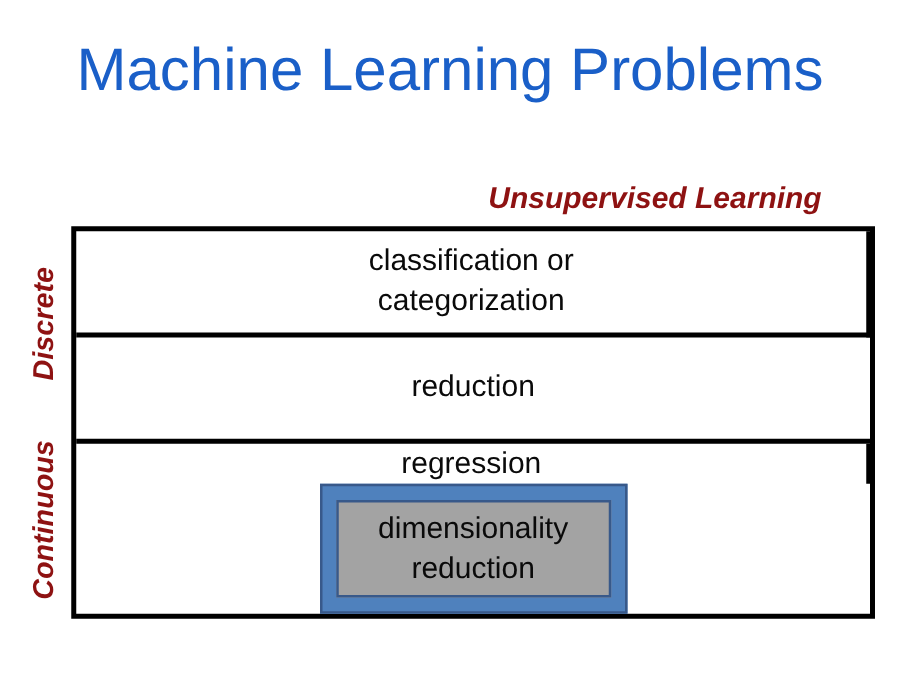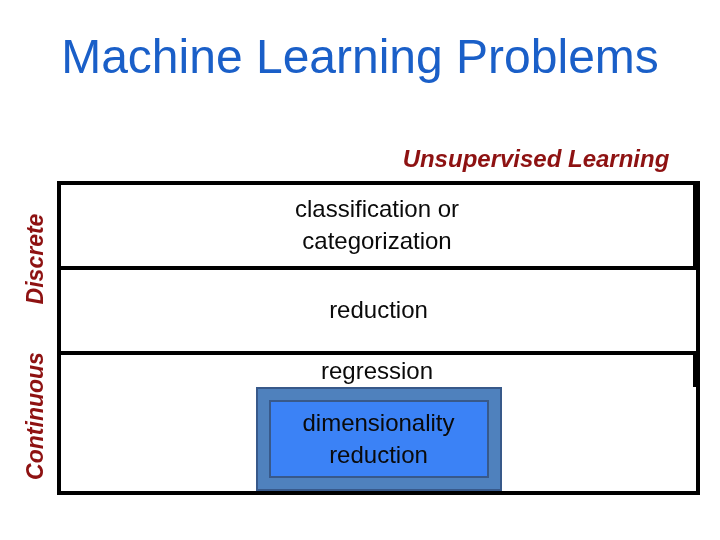--- a/index.html
+++ b/index.html
@@ -19,21 +19,21 @@
   }
 
   .col-header {
     position: absolute; top: 147px;
     font-size: 24px; line-height: 1;
     font-weight: bold; font-style: italic;
     color: var(--header-color, #8e1212);
     text-align: center; white-space: nowrap;
   }
   .col-header.left  { left: 57px;  width: 322px; }
-  .col-header.right { left: 376px; width: 320px; }
+  .col-header.right { left: 364px; width: 320px; }
 
   .row-header {
     position: absolute; left: 35px;
     transform: translate(-50%, -50%) rotate(-90deg);
     font-size: 23px; font-weight: bold; font-style: italic;
     color: var(--header-color, #8e1212);
     white-space: nowrap;
   }
   .row-header.top    { top: 259px; }
   .row-header.bottom { top: 416px; }
@@ -57,21 +57,21 @@
   .cell-text { max-width: 230px; line-height: 1.35; }
 
   .hl-outer {
     background: var(--hl-fill, #4f81bd);
     border: 2px solid var(--hl-border, #38598a);
     width: 246px; height: 104px;
     display: flex; align-items: center; justify-content: center;
     box-sizing: border-box;
   }
   .hl-inner {
-    background: #3b82f6;
+    background: #a3a3a3;
     border: 2px solid var(--hl-border, #38598a);
     width: 220px; height: 78px;
     display: flex; align-items: center; justify-content: center;
     box-sizing: border-box;
   }
   .hl-inner .cell-text { max-width: 190px; }
 </style>
 </head>
 <body>
 

